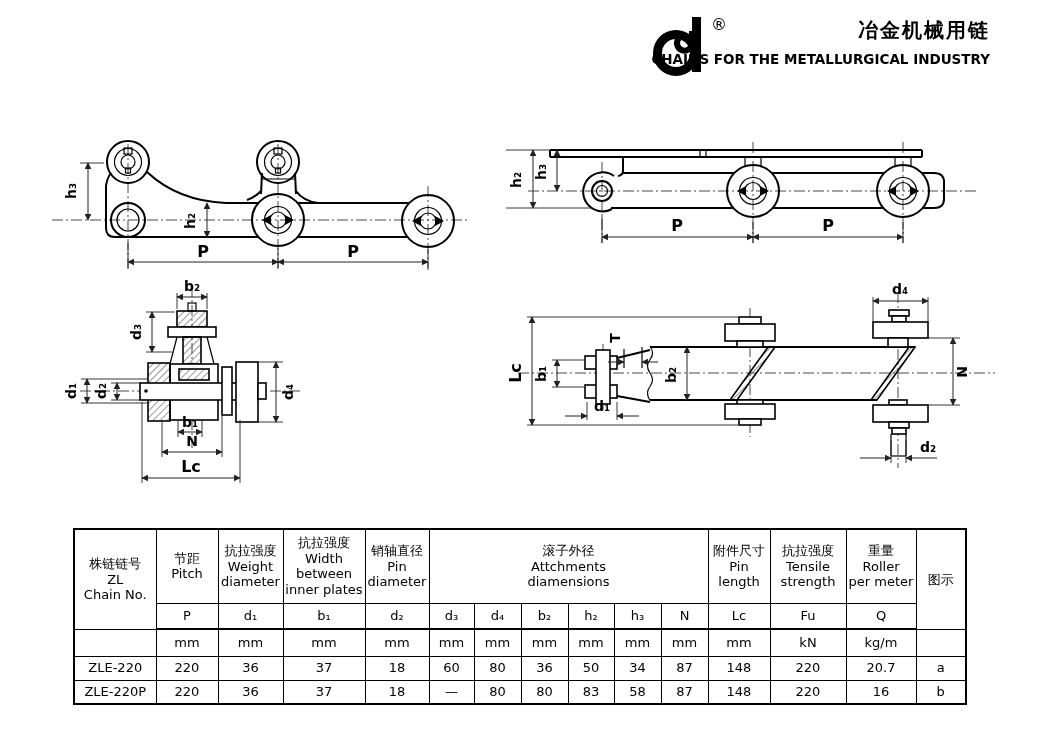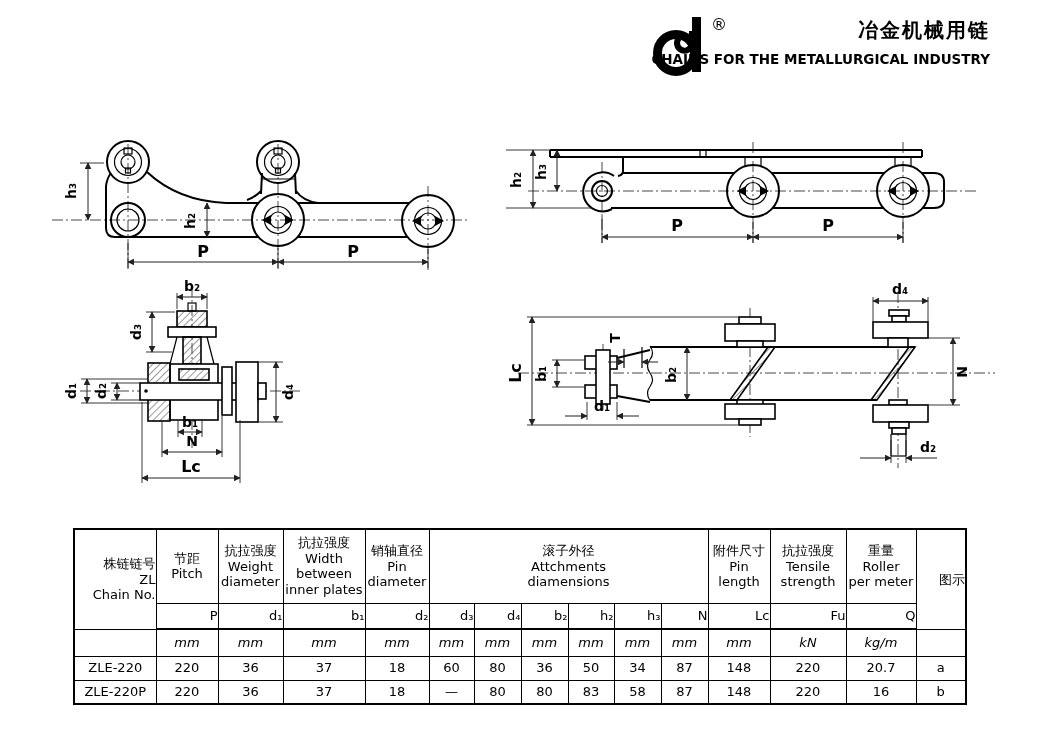--- a/index.html
+++ b/index.html
@@ -24,23 +24,23 @@
   .dlb{font-size:16px;font-weight:bold;fill:#000;text-anchor:middle;}
   .wh{fill:#fff;stroke:#000;stroke-width:1.6;}
   .hz{fill:url(#hh);stroke:#000;stroke-width:1.6;}
 
   
   table.spec{position:absolute;left:73px;top:528px;border-collapse:collapse;table-layout:fixed;
              border:2px solid #000;font-size:13px;text-align:center;}
   table.spec td{border:1px solid #000;padding:0;vertical-align:middle;line-height:15.5px;}
   tr.hdr1{height:74px;}
   tr.hdr2{height:26px;}
-  tr.units{height:27px;font-style:italic;}
+  tr.units{height:27px;}
   tr.datarow{height:24px;}
-  td.tb, tr.hdr2 td{border-bottom:2px solid #000;text-align:right;}
+  td.tb, tr.hdr2 td{border-bottom:2px solid #000;}
   .zh{font-family:"Liberation Serif","DejaVu Serif",serif;}
 </style>
 </head>
 <body>
 
 <div id="page">
 
   <div class="brand">
     <div class="titles">
       <div class="title-zh">冶金机械用链</div>

